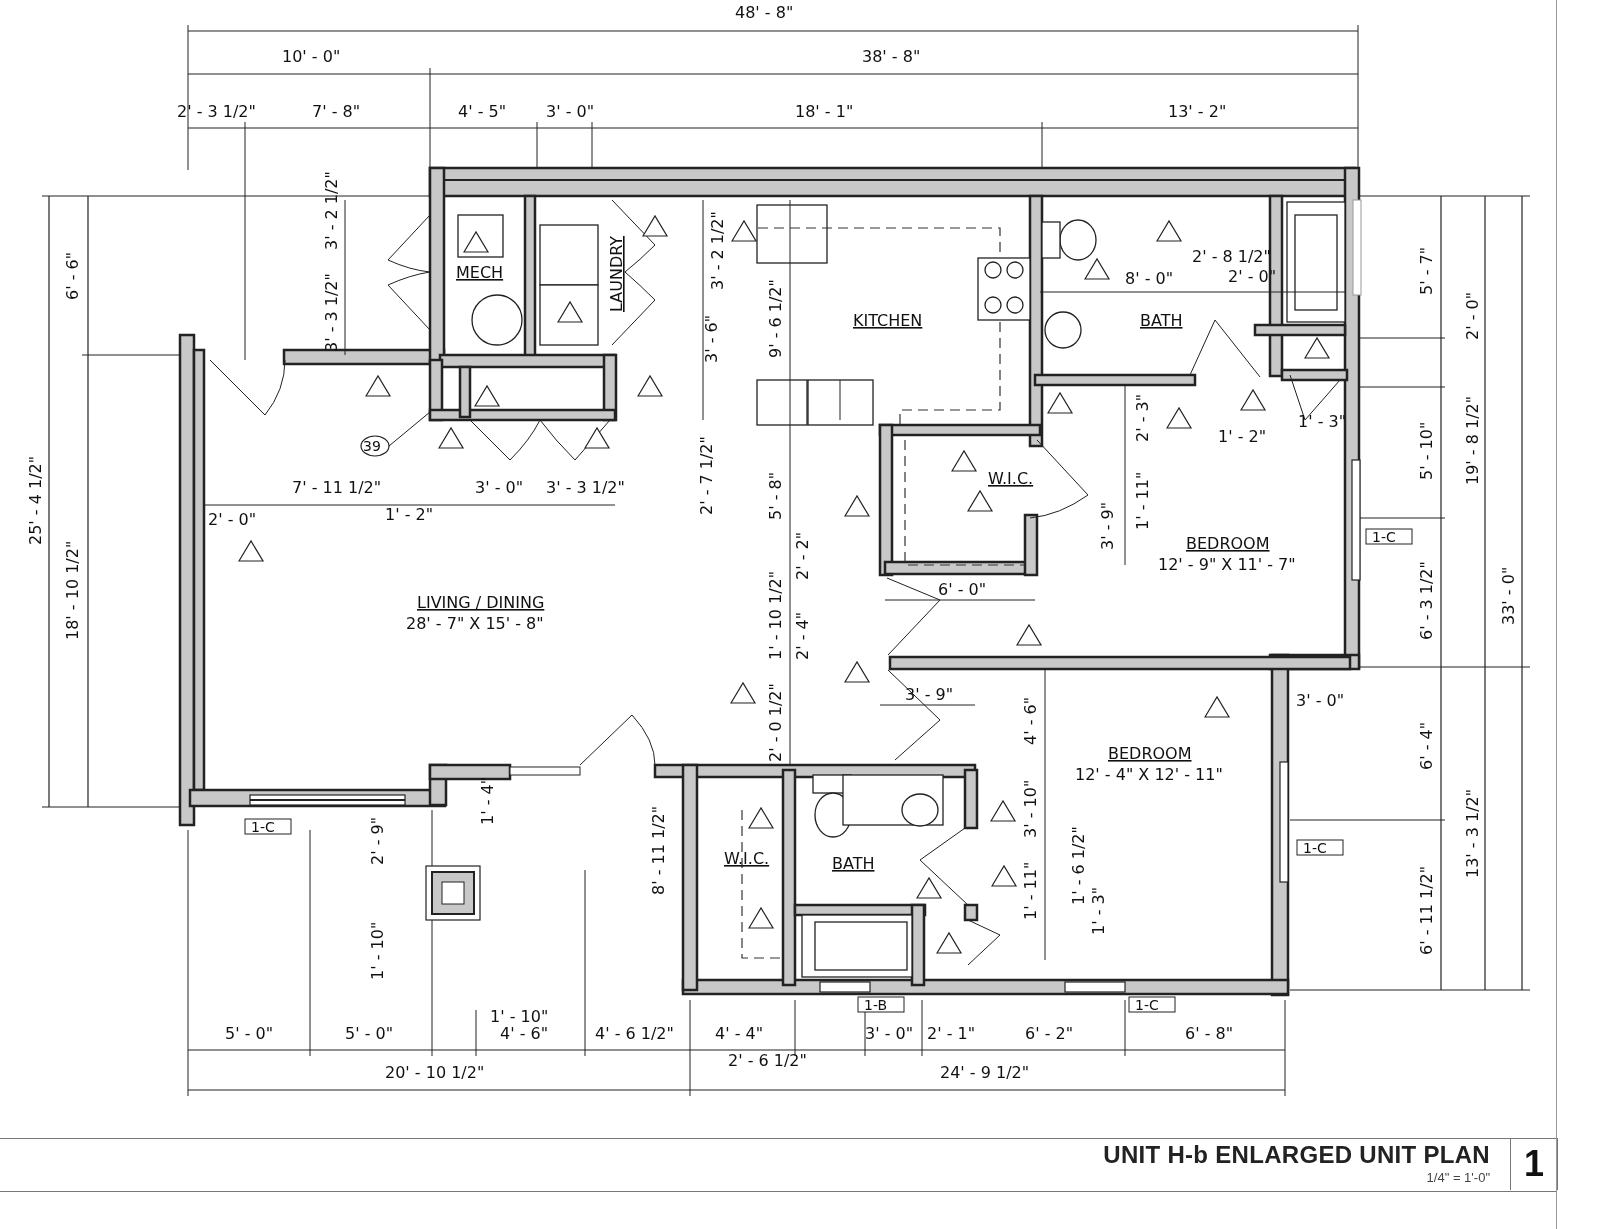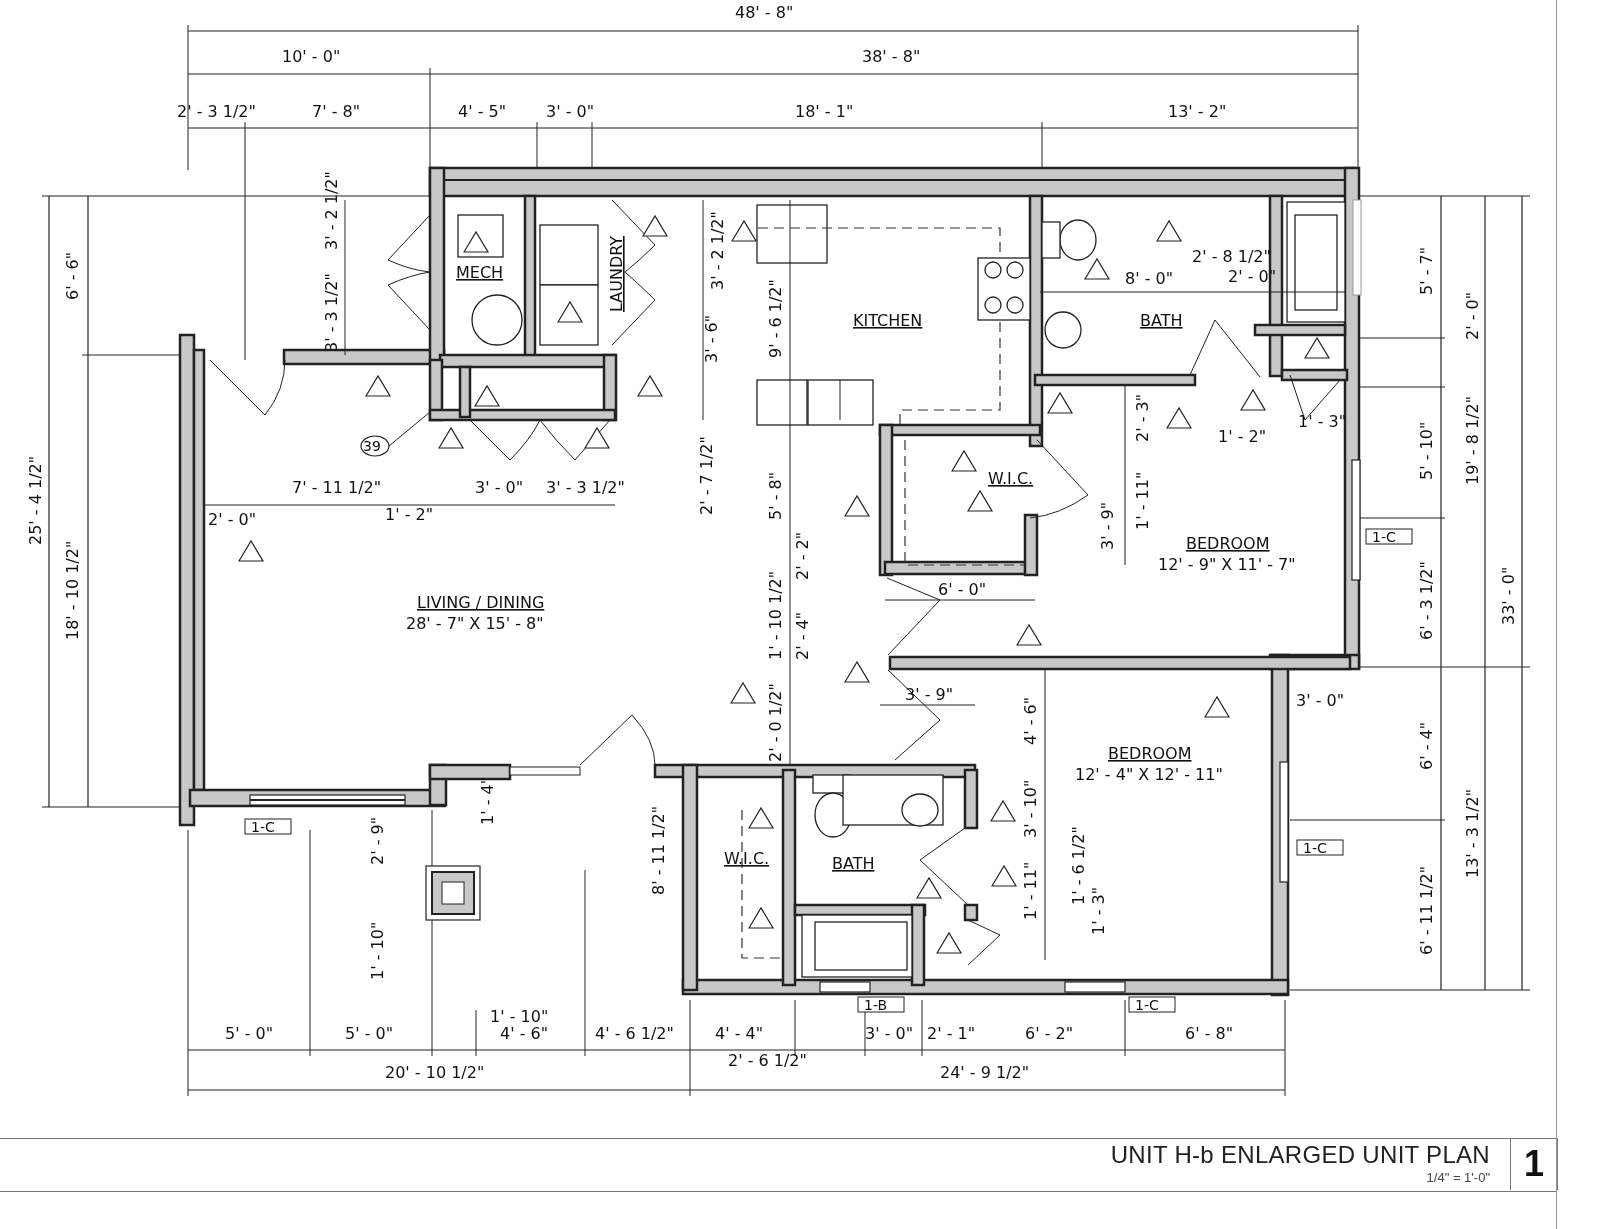--- a/index.html
+++ b/index.html
@@ -8,21 +8,21 @@
   .dim{font-family:"DejaVu Sans",sans-serif;font-size:16px;fill:#111;}
   .room{font-family:"DejaVu Sans",sans-serif;font-size:16px;fill:#111;text-decoration:underline;}
   .roomsize{font-family:"DejaVu Sans",sans-serif;font-size:16px;fill:#111;}
   .tag{font-family:"DejaVu Sans",sans-serif;font-size:14px;fill:#111;}
   .wall{fill:#c8c8c8;stroke:#222;stroke-width:2.5;}
   .thin{stroke:#222;stroke-width:1;fill:none;}
   .dline{stroke:#222;stroke-width:1.2;fill:none;}
   .dash{stroke:#333;stroke-width:1.2;fill:none;stroke-dasharray:10 6;}
   .fix{stroke:#222;stroke-width:1.3;fill:#fff;}
   .title-bar{position:absolute;left:0;top:1138px;width:1556px;height:52px;border-top:1px solid #777;border-bottom:1px solid #777;}
-  .title-text{position:absolute;right:110px;top:1141px;font-family:"Liberation Sans",sans-serif;font-weight:normal;font-size:24px;color:#222;letter-spacing:0.3px;}
+  .title-text{position:absolute;right:110px;top:1141px;font-family:"Liberation Sans",sans-serif;font-weight:bold;font-size:24px;color:#222;letter-spacing:0.3px;}
   .scale-text{position:absolute;right:110px;top:1170px;font-family:"Liberation Sans",sans-serif;font-size:13px;color:#444;}
   .sheet-num{position:absolute;left:1510px;top:1138px;width:46px;height:52px;border-left:1px solid #777;border-right:1px solid #777;font-family:"Liberation Sans",sans-serif;font-weight:bold;font-size:36px;color:#111;text-align:center;line-height:52px;}
   .right-edge{position:absolute;left:1556px;top:0;width:1px;height:1229px;background:#999;}
 </style>
 </head>
 <body>
 
 <svg id="plan" viewBox="0 0 1600 1229" xmlns="http://www.w3.org/2000/svg">
 
   <g>

